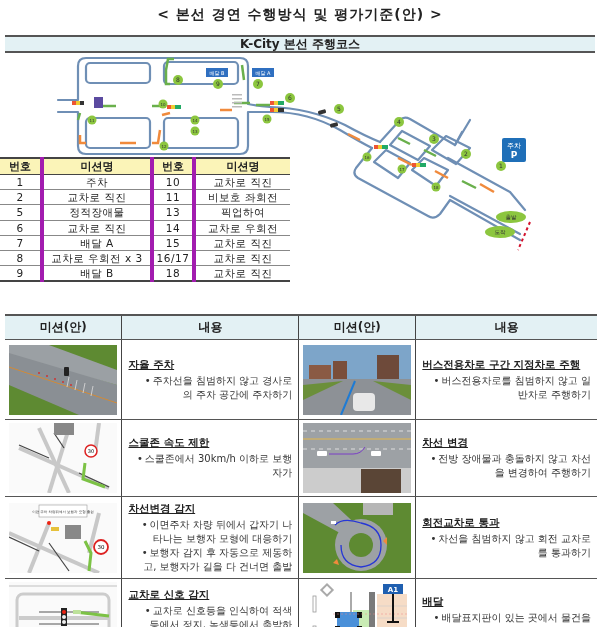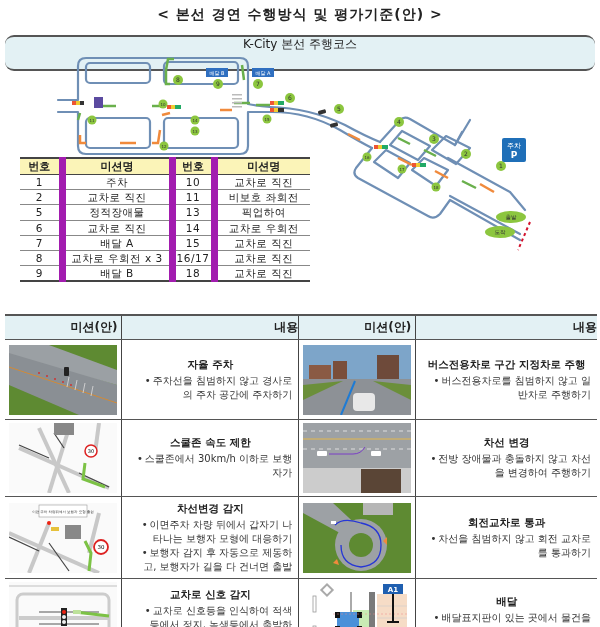--- a/index.html
+++ b/index.html
@@ -1,47 +1,47 @@
 <!DOCTYPE html>
 <html><head>
 <meta charset="utf-8">
 <style>
   * { box-sizing: border-box; margin: 0; padding: 0; }
   html, body { width: 600px; height: 627px; background: #ffffff; overflow: hidden; }
   body { font-family: "DejaVu Sans", "Liberation Sans", sans-serif; color: #222; position: relative; }
 
   .title { position: absolute; left: 0; top: 6px; width: 600px; text-align: center; font-size: 14px; font-weight: bold; letter-spacing: 1px; }
 
-  .course-bar { position: absolute; left: 5px; top: 35px; width: 590px; height: 36px; background: #e3f1f4; border-top: 2px solid #555; border-bottom: 2px solid #555; text-align: center; font-size: 12px; font-weight: normal; line-height: 14px; border-radius: 9px; }
+  .course-bar { position: absolute; left: 5px; top: 35px; width: 590px; height: 18px; background: #e3f1f4; border-top: 2px solid #555; border-bottom: 2px solid #555; text-align: center; font-size: 12px; font-weight: bold; line-height: 14px; }
 
   .map { position: absolute; left: 0; top: 54px; width: 600px; height: 250px; }
 
-  table.missions { position: absolute; left: 20px; top: 157px; width: 290px; border-collapse: collapse; font-size: 10.5px; }
+  table.missions { position: absolute; left: 0; top: 157px; width: 290px; border-collapse: collapse; font-size: 10.5px; }
   table.missions th { background: #fbf4b8; font-weight: bold; height: 15px; border-top: 2px solid #444; border-bottom: 1px solid #444; font-size: 11px; }
   table.missions td { height: 15.2px; text-align: center; border-bottom: 1px solid #888; line-height: 14px; letter-spacing: 0.5px; }
   table.missions tr:last-child td { border-bottom: 2px solid #444; }
-  table.missions th + th, table.missions td + td { border-left: 7px solid #a21caf; }
+  table.missions th + th, table.missions td + td { border-left: 4px solid #a21caf; }
 
   .eval { position: absolute; left: 5px; top: 314px; width: 592px; border-collapse: collapse; }
-  .eval th { background: #e3f1f4; height: 20px; font-size: 12px; font-weight: bold; border-top: 2px solid #555; border-bottom: 1px solid #555; text-align: right; }
+  .eval th { background: #e3f1f4; height: 20px; font-size: 12px; font-weight: bold; border-top: 2px solid #555; border-bottom: 1px solid #555; }
   .eval td { border-bottom: 1px solid #555; vertical-align: middle; }
   .eval tr:last-child td { border-bottom: 2px solid #555; }
   .eval .c-img { width: 117px; padding: 3px 4px; }
   .eval .c-txt { width: 179px; border-left: 1px solid #444; border-right: 1px solid #444; }
   .eval .c-img2 { width: 112px; padding: 3px 4px; }
   .eval .c-txt2 { width: 184px; border-left: 1px solid #444; }
   .eval th.c-txt, .eval th.c-txt2 { border-left: 1px solid #444; }
 
   .row1 td { height: 80px; }
   .row2 td { height: 75px; }
   .row3 td { height: 82px; }
   .row4 td { height: 76px; }
 
   .thumb { width: 108px; height: 70px; display: block; }
-  .mtitle { text-align: center; font-size: 10.5px; font-weight: bold; margin-bottom: 2px; }
+  .mtitle { font-size: 10.5px; font-weight: bold; margin-bottom: 2px; text-decoration: underline; }
   .bullet { font-size: 10px; line-height: 14px; padding-left: 14px; text-indent: -7px; color: #333; text-align: right; }
   .bullet::before { content: "•"; margin-right: 2px; }
   .cell-wrap { padding: 2px 6px; }
 </style>
 </head>
 <body>
 
 <div class="title">&lt; 본선 경연 수행방식 및 평가기준(안) &gt;</div>
 <div class="course-bar">K-City 본선 주행코스</div>
 

